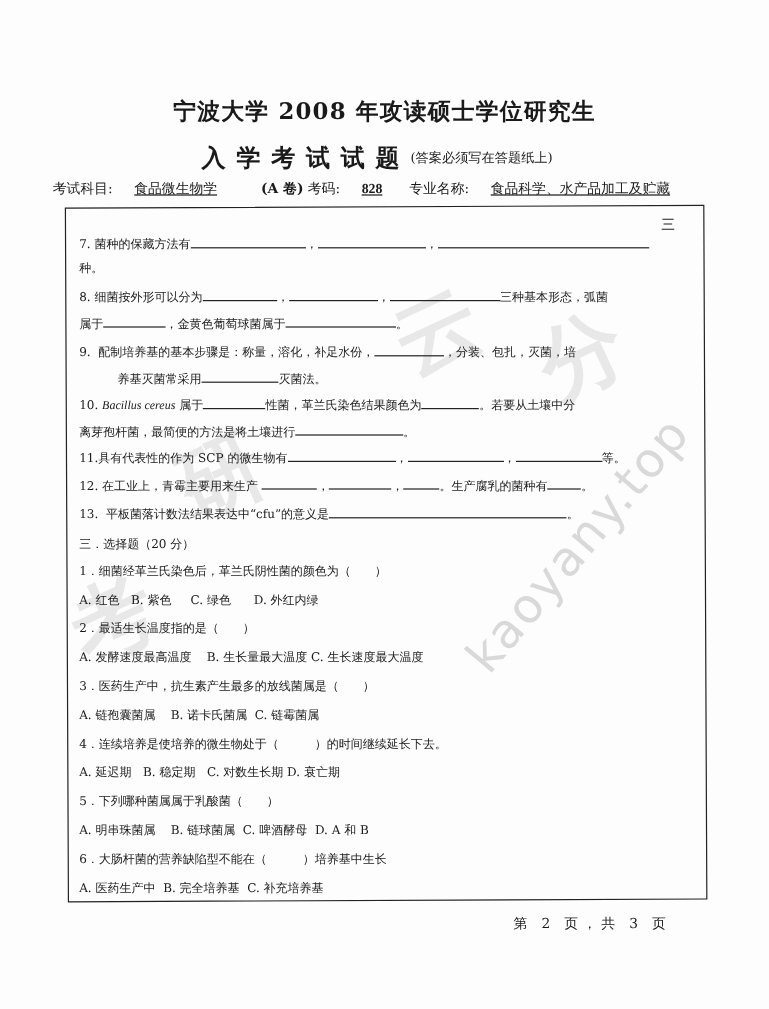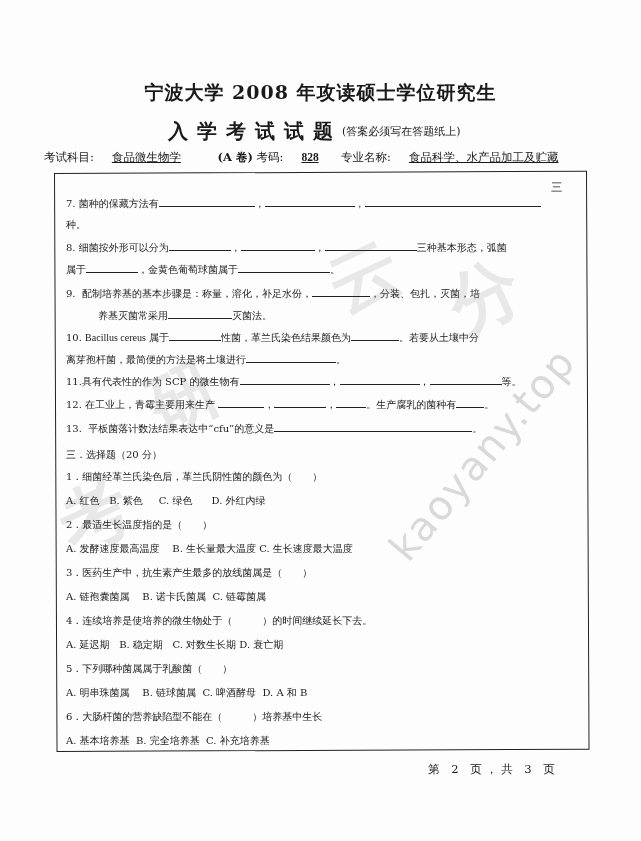--- a/index.html
+++ b/index.html
@@ -76,21 +76,21 @@
       white-space: nowrap;
       line-height: 14px;
     }
     .blank {
       display: inline-block;
       border-bottom: 1px solid #222;
       height: 10px;
       vertical-align: baseline;
     }
     .en { font-family: "Liberation Serif", serif; }
-    .it { }
+    .it { font-style: italic; }
     .right-tail {
       position: absolute;
       font-size: 11.5px;
       white-space: nowrap;
     }
     .footer {
       position: absolute;
       top: 762px;
       left: 428px;
       font-size: 11.5px;
@@ -224,19 +224,19 @@
   <div class="line" style="top:662px;">5．下列哪种菌属属于乳酸菌（　　）</div>
   <div class="line" style="top:686px;">
     <span>A. 明串珠菌属</span>&nbsp;&nbsp;&nbsp;
     <span>B. 链球菌属</span>&nbsp;
     <span>C. 啤酒酵母</span>&nbsp;
     <span>D. A 和 B</span>
   </div>
 
   <div class="line" style="top:710px;">6．大肠杆菌的营养缺陷型不能在（　　　）培养基中生长</div>
   <div class="line" style="top:734px;">
-    <span>A. 基本培养基</span>&nbsp;
+    <span>A. 医药生产中</span>&nbsp;
     <span>B. 完全培养基</span>&nbsp;
     <span>C. 补充培养基</span>
   </div>
 
   <div class="footer">第 2 页，共 3 页</div>
 </div>
 
 </body></html>

